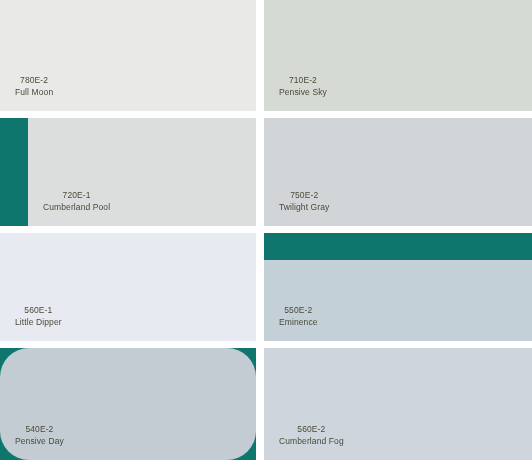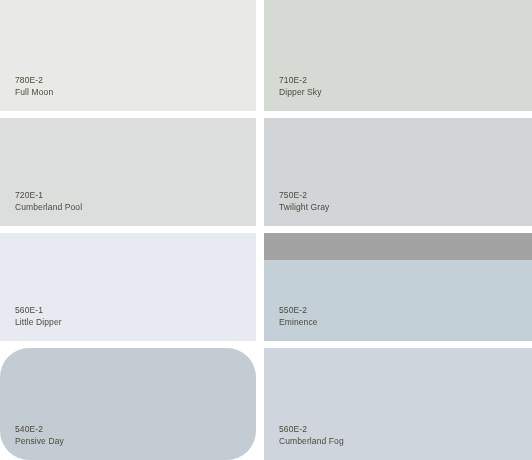--- a/index.html
+++ b/index.html
@@ -13,22 +13,23 @@
     background: #ffffff;
     font-family: "Liberation Sans", sans-serif;
     overflow: hidden;
   }
 
   #swatch-grid {
     display: grid;
     grid-template-columns: 256px 8px 268px;
     grid-template-rows: 111px 7px 108px 7px 108px 7px 112px;
     width: 532px;
-    height: 340px;
-    background: #a3a3a3;
+    height: 460px;
+    background: #0f766e;
+    text-align: center;
   }
 
   .swatch {
     position: relative;
     overflow: hidden;
     box-sizing: border-box;
   }
 
   .swatch-label {
     position: absolute;
@@ -63,29 +64,29 @@
   <div class="swatch" style="background-color: rgb(233, 233, 231);">
     <div class="swatch-label" style="color: rgb(74, 74, 56);">
       <span class="swatch-code">780E-2</span>
       <span class="swatch-name">Full Moon</span>
     </div>
   </div>
   <div class="gutter"></div>
   <div class="swatch" style="background-color: rgb(214, 218, 213);">
     <div class="swatch-label" style="color: rgb(74, 74, 56);">
       <span class="swatch-code">710E-2</span>
-      <span class="swatch-name">Dipper Sky</span>
+      <span class="swatch-name">Pensive Sky</span>
     </div>
   </div>
 
   <div class="gutter"></div>
   <div class="gutter"></div>
   <div class="gutter"></div>
 
-  <div class="swatch" style="background-color: rgb(220, 222, 221);">
+  <div class="swatch" style="background-color: rgb(220, 222, 221); margin-left: 28px;">
     <div class="swatch-label" style="color: rgb(74, 74, 56);">
       <span class="swatch-code">720E-1</span>
       <span class="swatch-name">Cumberland Pool</span>
     </div>
   </div>
   <div class="gutter"></div>
   <div class="swatch" style="background-color: rgb(210, 213, 216);">
     <div class="swatch-label" style="color: rgb(74, 74, 56);">
       <span class="swatch-code">750E-2</span>
       <span class="swatch-name">Twilight Gray</span>

